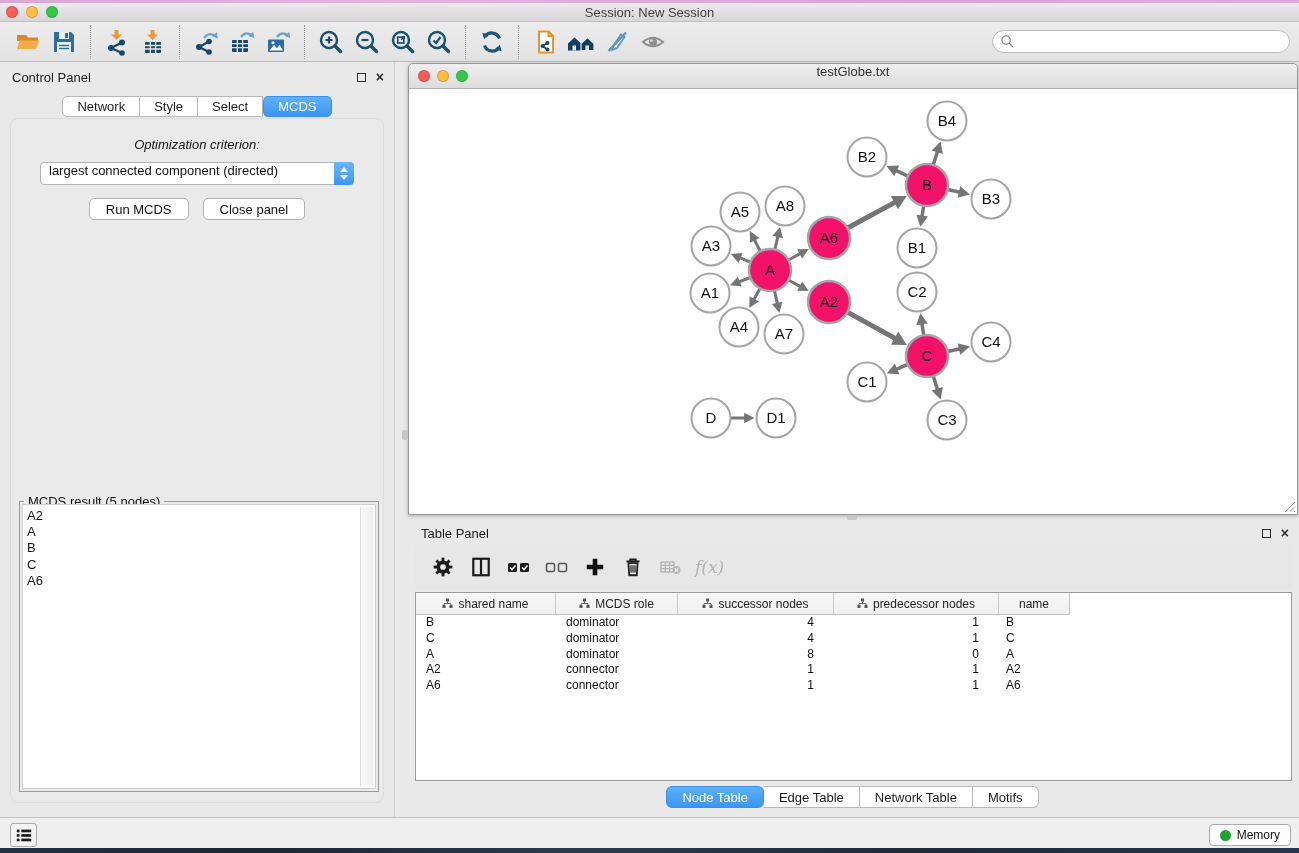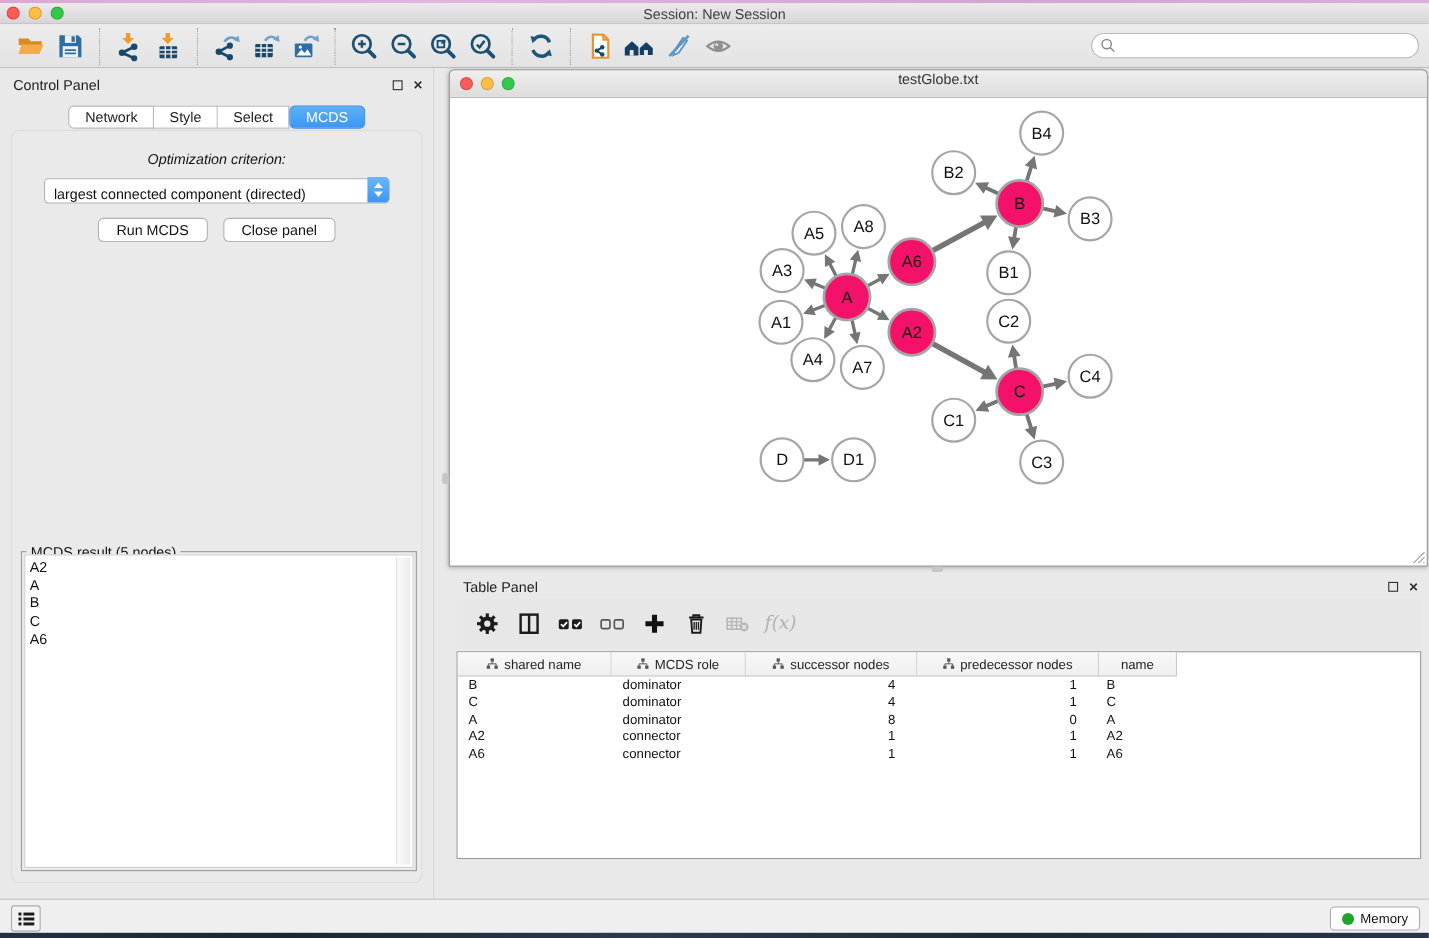--- a/index.html
+++ b/index.html
@@ -44,21 +44,21 @@
   .cp-tabs { display:flex; justify-content:center; margin-top:8px; }
   .cp-tab { height:21px; padding:0 14px; background:#fff; border:1px solid #b9b9b9; border-left:none;
     font-size:13px; color:#1c1c1c; display:flex; align-items:center; }
   .cp-tab:first-child { border-left:1px solid #b9b9b9; border-radius:5px 0 0 5px; }
   .cp-tab:last-child { border-radius:0 5px 5px 0; }
   .cp-tab.active { background:linear-gradient(#5eb1f8,#3b95f2); color:#fff; border:1px solid #3b8fe8; border-radius:5px; }
   .cp-body { position:absolute; left:10px; right:10px; top:56px; bottom:14px;
     background:#eaeaea; border:1px solid #dddddd; border-radius:8px; padding-top:18px; }
   .opt-label { text-align:center; font-size:13px; color:#111; margin-bottom:10px;font-style:italic; }
   .dropdown { margin:0 auto; width:314px; height:23px; background:#fff; border:1px solid #b3b3b3; border-radius:4px;
-    display:flex; align-items:flex-end; position:relative; }
+    display:flex; align-items:flex-start; position:relative; }
   .dropdown .dd-text { flex:1; font-size:13px; color:#111; padding-left:8px; white-space:nowrap; overflow:hidden; }
   .dd-stepper { width:20px; height:23px; margin:-1px -1px 0 0; border-radius:0 4px 4px 0;
     background:linear-gradient(#6cb6f9,#3d96f3); display:flex; flex-direction:column; align-items:center; justify-content:center; gap:3px; }
   .dd-up { width:0; height:0; border-left:4px solid transparent; border-right:4px solid transparent; border-bottom:5px solid #fff; }
   .dd-down { width:0; height:0; border-left:4px solid transparent; border-right:4px solid transparent; border-top:5px solid #fff; }
   .btn-row { display:flex; justify-content:center; gap:14px; margin-top:13px; }
   .push-btn { height:22px; padding:0 16px; background:#fff; border:1px solid #b3b3b3; border-radius:5px; font-size:13px; color:#111; }
   .result-box { position:absolute; left:8px; right:4px; top:382px; bottom:10px;
     border:1px solid #9a9a9a; }
   .result-legend { position:absolute; top:-8px; left:4px; background:#eaeaea; padding:0 4px; font-size:13px; color:#111; }
@@ -556,20 +556,26 @@
               </div>
               <div class="tr">
                 <div class="td left" style="width: 140px;">A6</div>
                 <div class="td left" style="width: 122px;">connector</div>
                 <div class="td right" style="width: 156px;">1</div>
                 <div class="td right" style="width: 165px;">1</div>
                 <div class="td name" style="width: 71px;">A6</div>
               </div>
             </div>
         </div>
+        <div class="tp-tabs">
+            <div class="tp-tab active">Node Table</div>
+            <div class="tp-tab">Edge Table</div>
+            <div class="tp-tab">Network Table</div>
+            <div class="tp-tab">Motifs</div>
+          </div>
       </div>
     </div>
   </div>
 
   <div class="statusbar">
     <div class="status-list-btn">
       <svg width="18" height="18" viewBox="0 0 20 20">
         <g fill="#1c1c1c">
           <rect x="2" y="4" width="3" height="3"></rect>
             <rect x="7" y="4" width="11" height="3"></rect>

